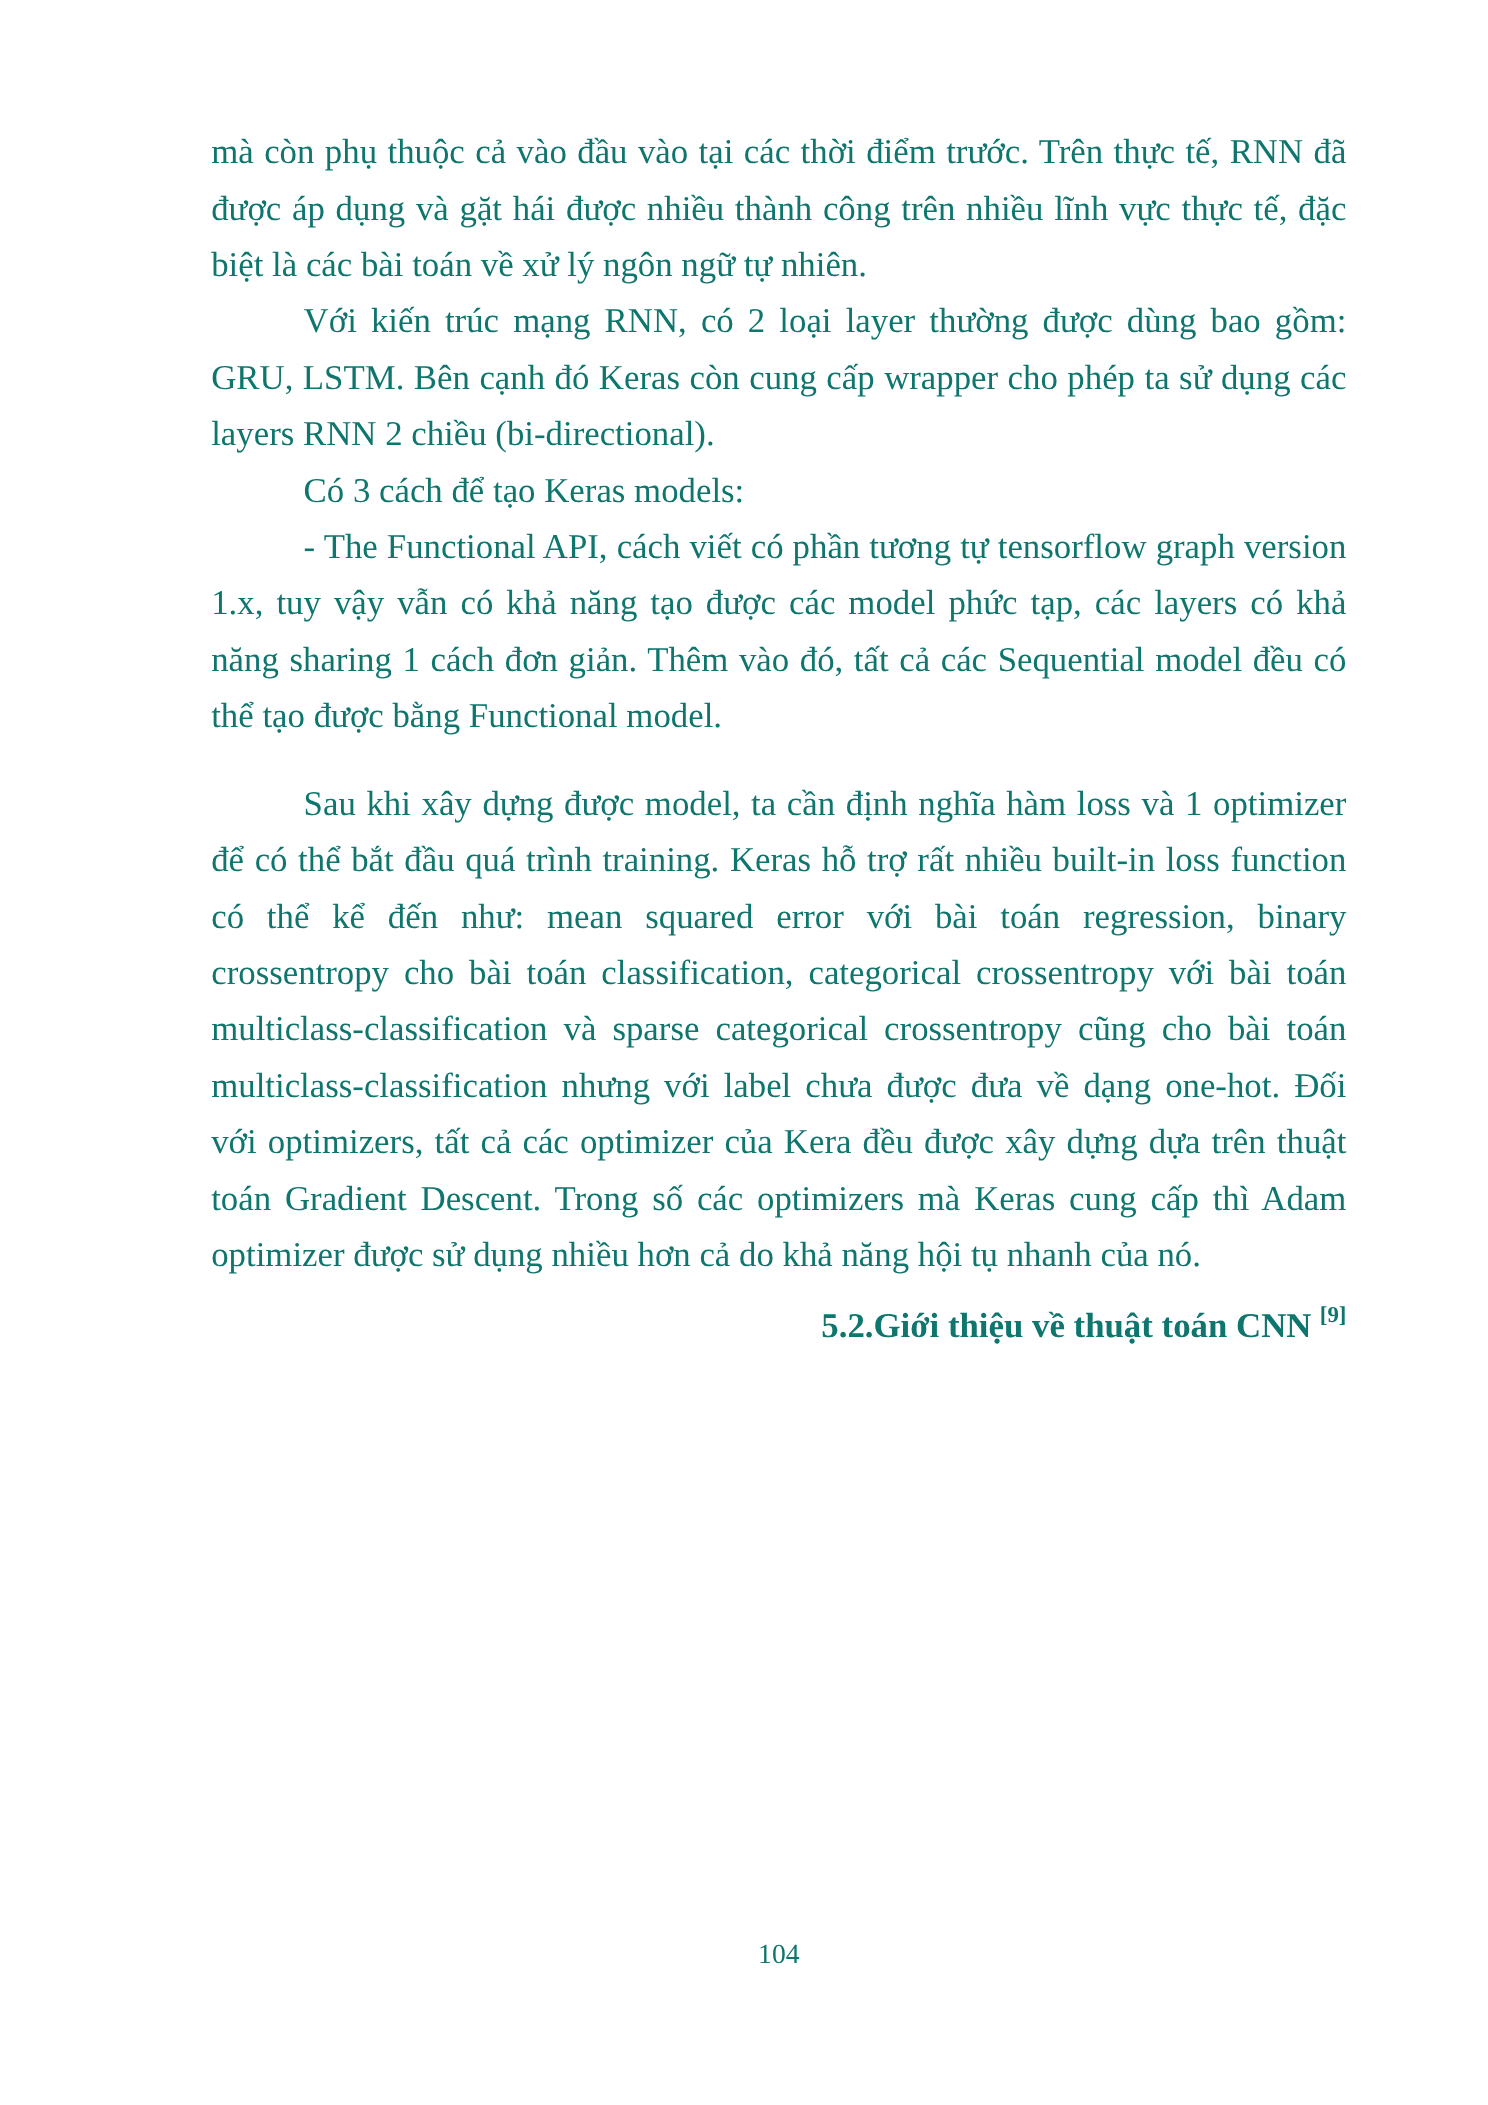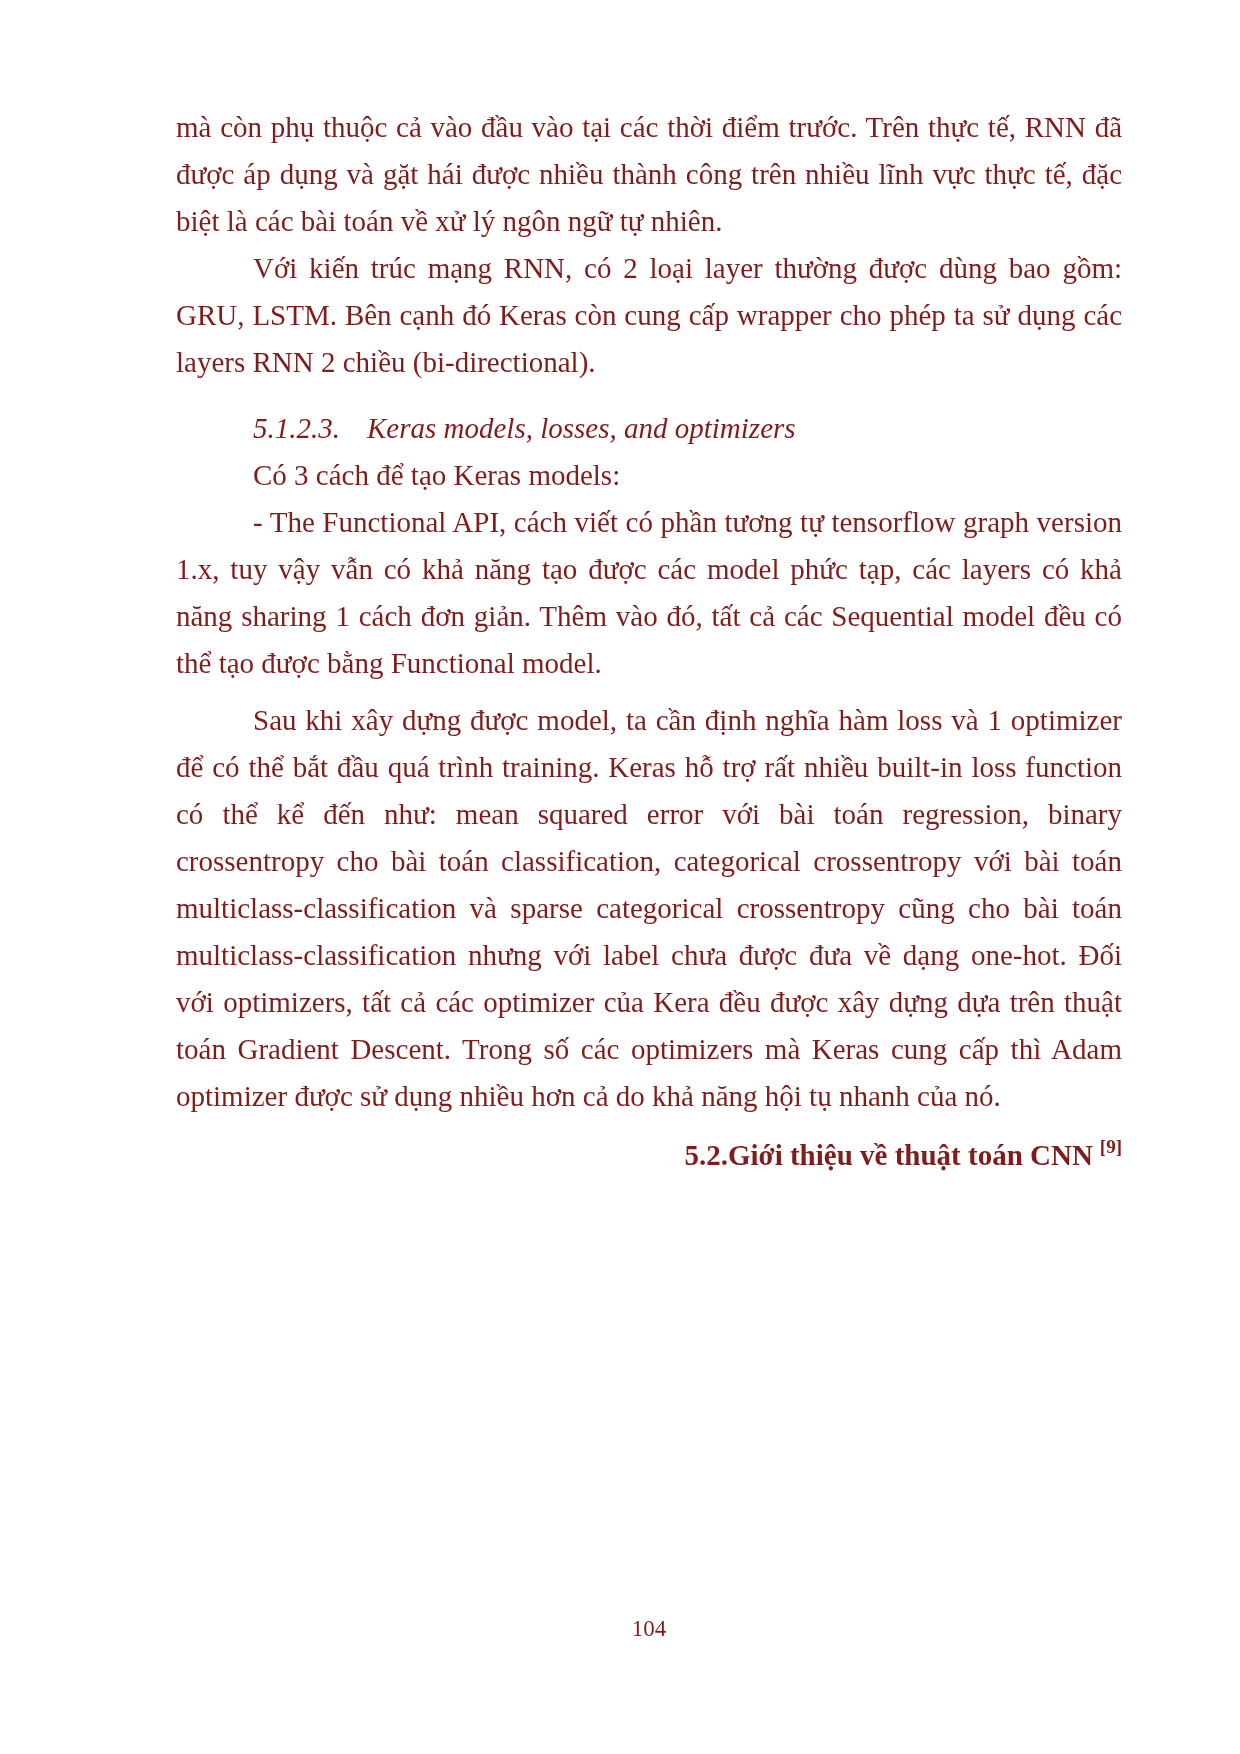--- a/index.html
+++ b/index.html
@@ -5,42 +5,42 @@
   html, body {
     margin: 0;
     padding: 0;
     background: #ffffff;
   }
   .page {
     position: relative;
     width: 1240px;
     height: 1754px;
     background: #ffffff;
-    color: #7f1d1d;
+    color: #0f766e;
     font-family: "Liberation Serif", "DejaVu Serif", serif;
     overflow: hidden;
   }
   .content {
     position: absolute;
     left: 176px;
     top: 104px;
     width: 946px;
   }
   .body-text {
     margin: 0;
     font-size: 29px;
     line-height: 47px;
     text-align: justify;
     text-indent: 77px;
   }
   .continuation {
     text-indent: 0;
   }
   .para-space-before {
-    margin-top: 10px;
+    margin-top: 26px;
   }
   .h-sub {
     margin: 19px 0 0 0;
     padding-left: 77px;
     font-size: 29px;
     line-height: 47px;
     font-weight: normal;
     font-style: italic;
     text-align: left;
   }
@@ -81,23 +81,20 @@
 </head>
 <body>
 
 <div class="page">
   <div class="content">
 
     <p class="body-text continuation">mà còn phụ thuộc cả vào đầu vào tại các thời điểm trước. Trên thực tế, RNN đã được áp dụng và gặt hái được nhiều thành công trên nhiều lĩnh vực thực tế, đặc biệt là các bài toán về xử lý ngôn ngữ tự nhiên.</p>
 
     <p class="body-text">Với kiến trúc mạng RNN, có 2 loại layer thường được dùng bao gồm: GRU, LSTM. Bên cạnh đó Keras còn cung cấp wrapper cho phép ta sử dụng các layers RNN 2 chiều (bi-directional).</p>
 
-    <h3 class="h-sub">
-      <span class="h-num">5.1.2.3.</span><span>Keras models, losses, and optimizers</span>
-    </h3>
 
     <p class="body-text">Có 3 cách để tạo Keras models:</p>
 
 
     <p class="body-text">- The Functional API, cách viết có phần tương tự tensorflow graph version 1.x, tuy vậy vẫn có khả năng tạo được các model phức tạp, các layers có khả năng sharing 1 cách đơn giản. Thêm vào đó, tất cả các Sequential model đều có thể tạo được bằng Functional model.</p>
 
 
     <p class="body-text para-space-before">Sau khi xây dựng được model, ta cần định nghĩa hàm loss và 1 optimizer để có thể bắt đầu quá trình training. Keras hỗ trợ rất nhiều built-in loss function có thể kể đến như: mean squared error với bài toán regression, binary crossentropy cho bài toán classification, categorical crossentropy với bài toán multiclass-classification và sparse categorical crossentropy cũng cho bài toán multiclass-classification nhưng với label chưa được đưa về dạng one-hot. Đối với optimizers, tất cả các optimizer của Kera đều được xây dựng dựa trên thuật toán Gradient Descent. Trong số các optimizers mà Keras cung cấp thì Adam optimizer được sử dụng nhiều hơn cả do khả năng hội tụ nhanh của nó.</p>
 
     <h2 class="h-main">

